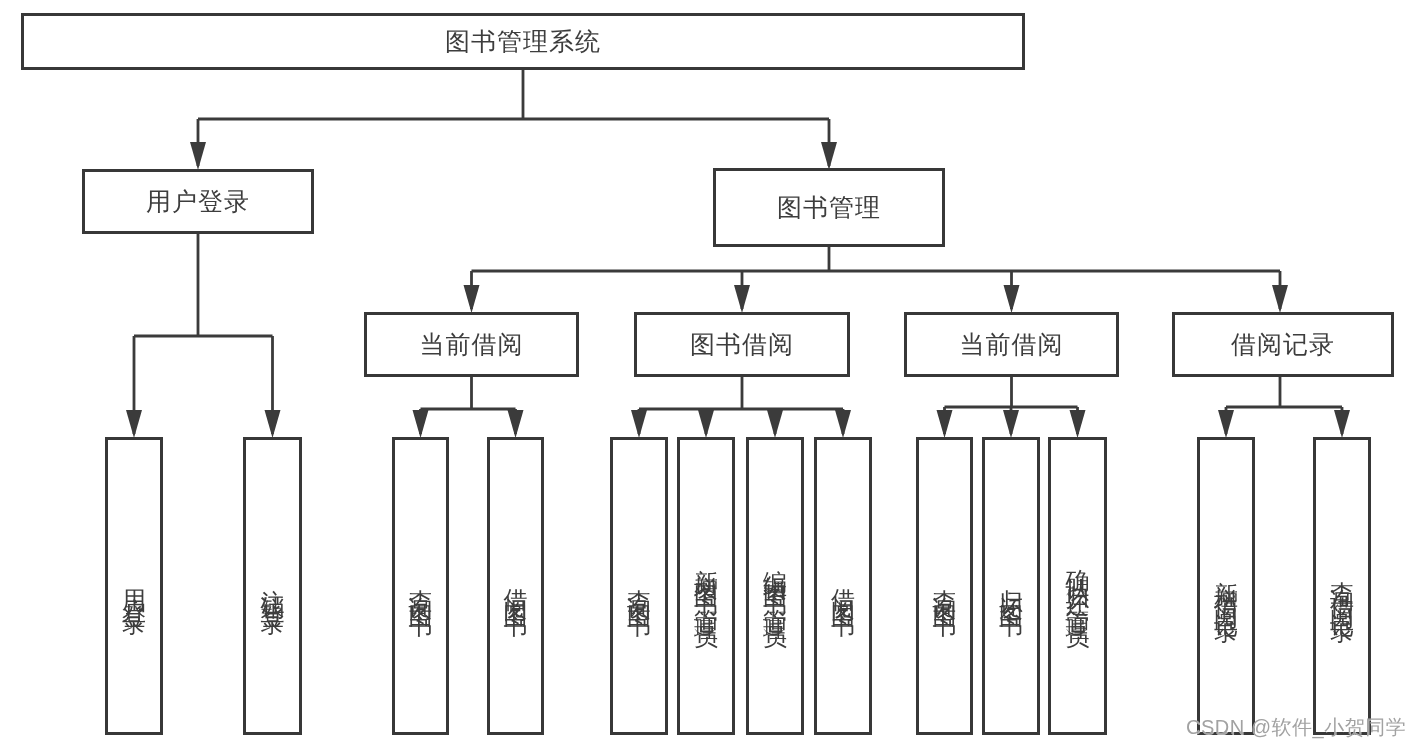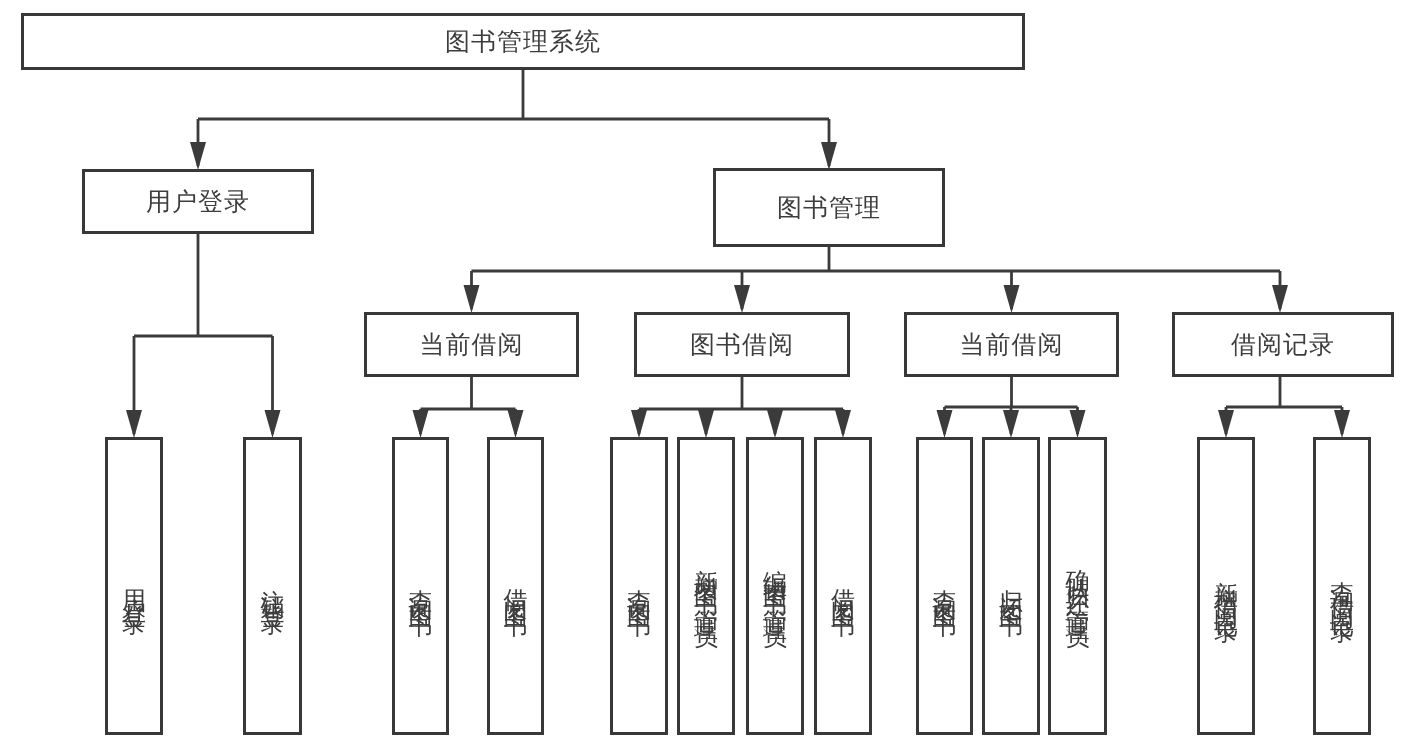--- a/index.html
+++ b/index.html
@@ -128,14 +128,15 @@
   <div class="node v" style="left:746px;top:437px;width:58px;height:298px">编辑图书（管理员）</div>
   <div class="node v" style="left:814px;top:437px;width:58px;height:298px">借阅图书</div>
 
   <div class="node v" style="left:916px;top:437px;width:57px;height:298px">查询图书</div>
   <div class="node v" style="left:982px;top:437px;width:58px;height:298px">归还图书</div>
   <div class="node v" style="left:1048px;top:437px;width:59px;height:298px">确认归还（管理员）</div>
 
   <div class="node v" style="left:1197px;top:437px;width:58px;height:298px">新增借阅记录</div>
   <div class="node v" style="left:1313px;top:437px;width:58px;height:298px">查询借阅记录</div>
 
+  <div class="watermark">CSDN @软件_小贺同学</div>
 
 </div>
 
 </body></html>

